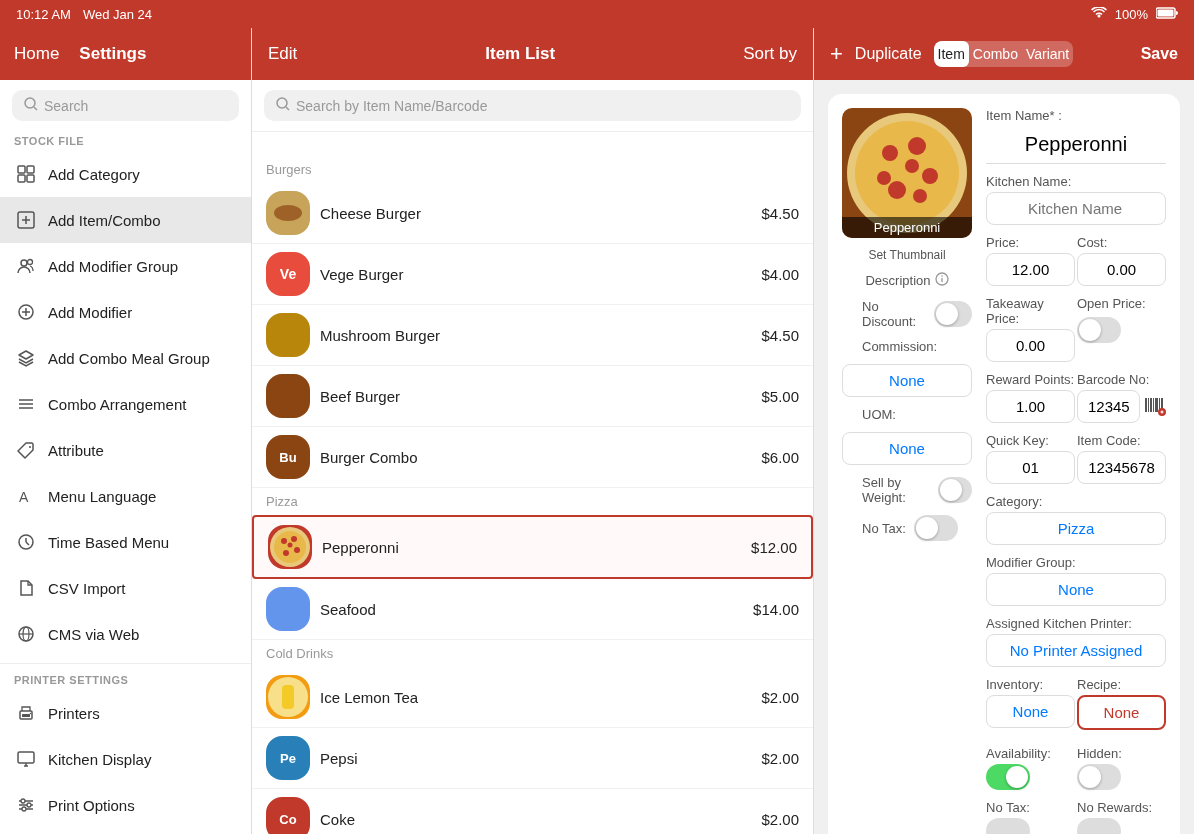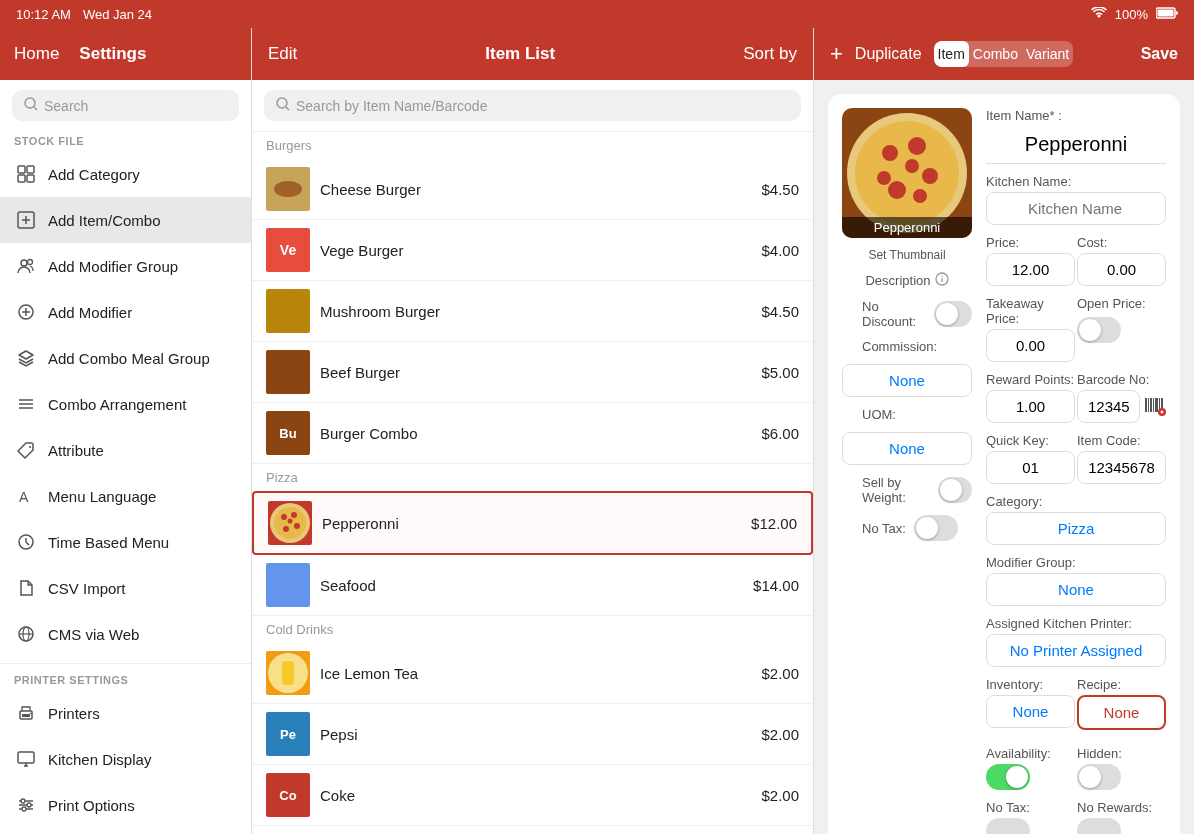--- a/index.html
+++ b/index.html
@@ -29,25 +29,25 @@
     .sidebar-divider { height: 1px; background: #eee; margin: 6px 0; }
 
     
     .item-list { width: 562px; background: white; border-right: 1px solid #ddd; display: flex; flex-direction: column; flex-shrink: 0; }
     .item-list-header { background: #c0392b; display: flex; align-items: center; justify-content: space-between; padding: 0 16px; height: 52px; }
     .item-list-edit { color: white; font-size: 17px; }
     .item-list-title { color: white; font-size: 17px; font-weight: bold; }
     .item-list-sortby { color: white; font-size: 17px; }
     .item-list-search { padding: 10px 12px; border-bottom: 1px solid #eee; }
     .item-list-search-inner { background: #f0f0f0; border-radius: 10px; padding: 7px 12px; display: flex; align-items: center; gap: 6px; color: #999; font-size: 14px; }
-    .items-scroll { overflow-y: auto; flex: 1; }
+    .items-scroll { overflow-y: auto; flex: 1; margin-top: 24px; }
     .items-group-label { padding: 6px 14px; font-size: 13px; color: #999; font-weight: 500; }
     .item-row { display: flex; align-items: center; gap: 10px; padding: 8px 14px; border-bottom: 1px solid #f0f0f0; cursor: pointer; }
     .item-row.selected { border: 2px solid #c0392b; border-radius: 4px; background: #fff9f9; }
-    .item-thumb { width: 44px; height: 44px; border-radius: 2px; overflow: hidden; flex-shrink: 0; display: flex; align-items: center; justify-content: center; font-size: 13px; font-weight: bold; color: white; }
+    .item-thumb { width: 44px; height: 44px; border-radius: 16px; overflow: hidden; flex-shrink: 0; display: flex; align-items: center; justify-content: center; font-size: 13px; font-weight: bold; color: white; }
     .item-name { flex: 1; font-size: 15px; color: #222; }
     .item-price { font-size: 15px; color: #222; }
 
     
     .detail-panel { flex: 1; background: #f0f0f0; display: flex; flex-direction: column; overflow: hidden; }
     .detail-header { background: #c0392b; display: flex; align-items: center; padding: 0 16px; height: 52px; gap: 12px; }
     .detail-add-btn { color: white; font-size: 22px; }
     .detail-duplicate { color: white; font-size: 16px; }
     .tab-group { display: flex; background: rgba(255,255,255,0.25); border-radius: 8px; overflow: hidden; }
     .tab-btn { padding: 5px 4px; font-size: 14px; color: white; cursor: pointer; }

